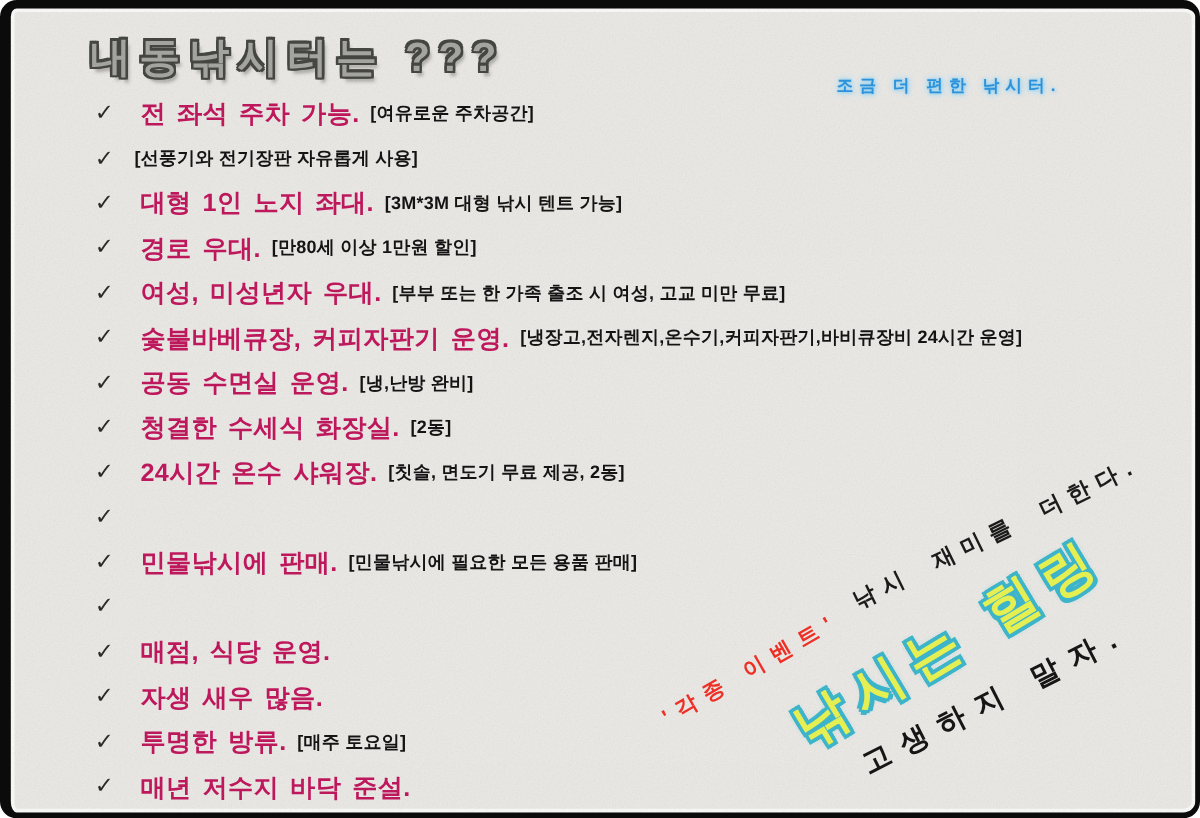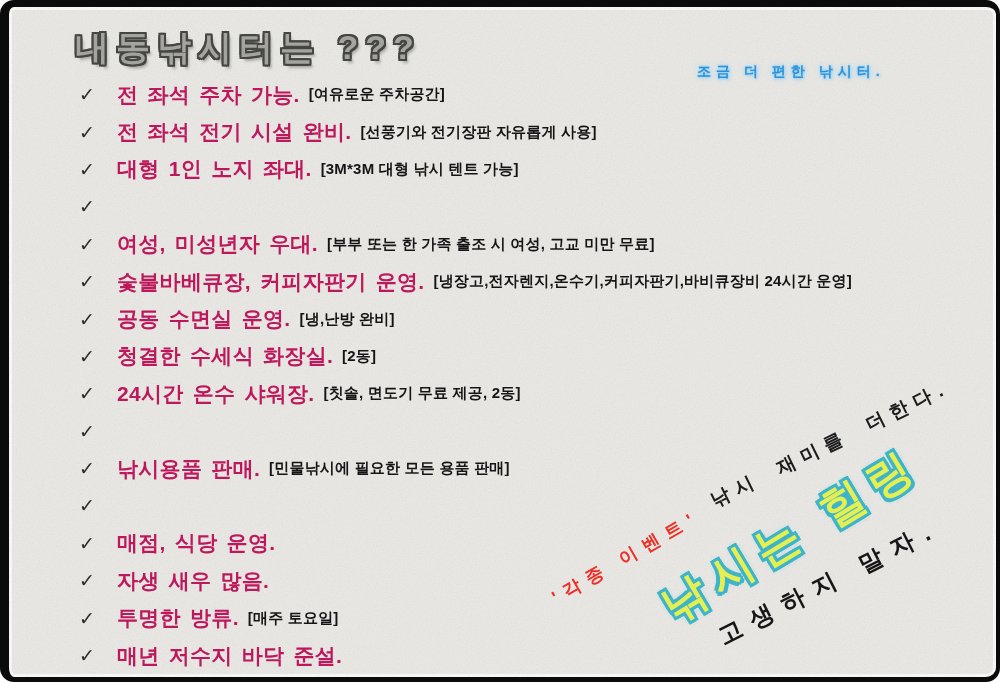--- a/index.html
+++ b/index.html
@@ -94,30 +94,31 @@
   <div class="tagline">조금 더 편한 낚시터.</div>
 
   <div class="checklist" id="checklist">
       <div class="row">
         <span class="check">✓</span>
         <span class="main">전 좌석 주차 가능.</span>
         <span class="note">[여유로운 주차공간]</span>
       </div>
       <div class="row">
         <span class="check">✓</span>
-        <span class="main">전 좌석 전기 시설 완비.</span>
         <span class="note">[선풍기와 전기장판 자유롭게 사용]</span>
       </div>
       <div class="row">
         <span class="check">✓</span>
         <span class="main">대형 1인 노지 좌대.</span>
         <span class="note">[3M*3M 대형 낚시 텐트 가능]</span>
       </div>
       <div class="row">
         <span class="check">✓</span>
+        <span class="main">경로 우대.</span>
+        <span class="note">[만80세 이상 1만원 할인]</span>
       </div>
       <div class="row">
         <span class="check">✓</span>
         <span class="main">여성, 미성년자 우대.</span>
         <span class="note">[부부 또는 한 가족 출조 시 여성, 고교 미만 무료]</span>
       </div>
       <div class="row">
         <span class="check">✓</span>
         <span class="main">숯불바베큐장, 커피자판기 운영.</span>
         <span class="note">[냉장고,전자렌지,온수기,커피자판기,바비큐장비 24시간 운영]</span>
@@ -136,21 +137,21 @@
         <span class="check">✓</span>
         <span class="main">24시간 온수 샤워장.</span>
         <span class="note">[칫솔, 면도기 무료 제공, 2동]</span>
       </div>
       <div class="row">
         <span class="check">✓</span>
         <span class="note"></span>
       </div>
       <div class="row">
         <span class="check">✓</span>
-        <span class="main">낚시용품 판매.</span>
+        <span class="main">민물낚시에 판매.</span>
         <span class="note">[민물낚시에 필요한 모든 용품 판매]</span>
       </div>
       <div class="row">
         <span class="check">✓</span>
         <span class="note"></span>
       </div>
       <div class="row">
         <span class="check">✓</span>
         <span class="main">매점, 식당 운영.</span>
         <span class="note"></span>

